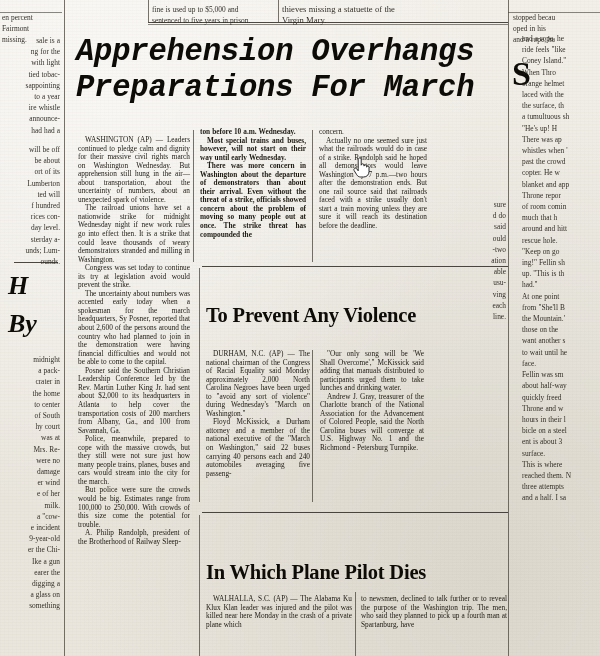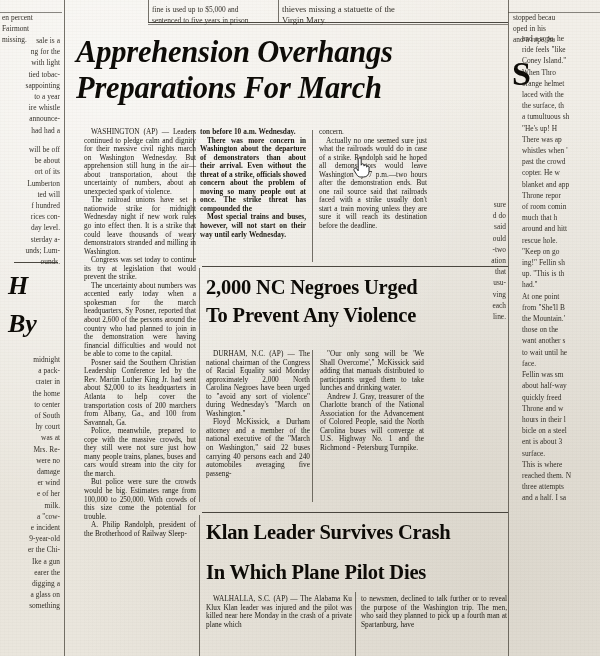--- a/index.html
+++ b/index.html
@@ -39,21 +39,21 @@
     color:#1b1811;
     word-spacing:.2px;
   }
   .txt p{margin:0;text-indent:7px;}
   .txt p.noind{text-indent:0;}
   .edge{color:#1f1b14;opacity:.93;margin-top:11px;}
 
   
   .hl-main{
     position:absolute;
-    font-family:Liberation Serif, serif;
+    font-family:Liberation Mono, monospace;
     font-style:italic;font-weight:700;
     font-size:30.5px;line-height:33px;
     letter-spacing:-0.2px;
     color:#0d0b07;
     white-space:nowrap;
   }
   .hl-sec{
     position:absolute;
     font-weight:700;font-size:20.5px;line-height:23.5px;
     letter-spacing:-0.2px;color:#0d0b07;white-space:nowrap;
@@ -108,60 +108,58 @@
 
   <div class="col-rule" style="left:312px;top:350px;height:152px;"></div>
   <div class="col-rule" style="left:199px;top:268px;height:234px;"></div>
 
   <div class="col-rule" style="left:355px;top:592px;height:64px;"></div>
   <div class="col-rule" style="left:199px;top:515px;height:141px;"></div>
 
   <div class="hl-main" style="left:76px;top:36px;">Apprehension Overhangs</div>
   <div class="hl-main" style="left:76px;top:72px;">Preparations For March</div>
 
-  <div class="txt" style="left:78px;top:128px;width:112px;margin-left:6px;">
+  <div class="txt" style="left:78px;top:136px;width:112px;">
     <p>WASHINGTON (AP) — Leaders continued to pledge calm and dignity for their massive civil rights march on Washington Wednesday. But apprehension still hung in the air—about transportation, about the uncertainty of numbers, about an unexpected spark of violence.</p>
     <p>The railroad unions have set a nationwide strike for midnight Wednesday night if new work rules go into effect then. It is a strike that could leave thousands of weary demonstrators stranded and milling in Washington.</p>
-    <p>Congress was set today to continue its try at legislation that would prevent the strike.</p>
+    <p>Congress was set today to continue its try at legislation avoid would prevent the strike.</p>
     <p>The uncertainty about numbers was accented early today when a spokesman for the march headquarters, Sy Posner, reported that about 2,600 of the persons around the country who had planned to join in the demonstration were having financial difficulties and would not be able to come to the capital.</p>
     <p>Posner said the Southern Christian Leadership Conference led by the Rev. Martin Luther King Jr. had sent about $2,000 to its headquarters in Atlanta to help cover the transportation costs of 200 marchers from Albany, Ga., and 100 from Savannah, Ga.</p>
     <p>Police, meanwhile, prepared to cope with the massive crowds, but they still were not sure just how many people trains, planes, buses and cars would stream into the city for the march.</p>
     <p>But police were sure the crowds would be big. Estimates range from 100,000 to 250,000. With crowds of this size come the potential for trouble.</p>
     <p>A. Philip Randolph, president of the Brotherhood of Railway Sleep-</p>
   </div>
 
   <div class="txt" style="left:200px;top:128px;width:106px;font-weight:bold;">
     <p class="noind">ton before 10 a.m. Wednesday.</p>
+    <p>Most special trains and buses, however, will not start on their way until early Wednesday.</p>
     <p>There was more concern in Washington about the departure of demonstrators than about their arrival. Even without the threat of a strike, officials showed concern about the problem of moving so many people out at once. The strike threat has compounded the</p>
-    <p>Most special trains and buses, however, will not start on their way until early Wednesday.</p>
   </div>
 
   <div class="txt" style="left:319px;top:128px;width:108px;">
     <p class="noind">concern.</p>
     <p>Actually no one seemed sure just what the railroads would do in case of a strike. Randolph said he hoped all demonstrators would leave Washington by 7 p.m.—two hours after the demonstration ends. But one rail source said that railroads faced with a strike usually don't start a train moving unless they are sure it will reach its destination before the deadline.</p>
   </div>
 
   <div class="hrule" style="left:202px;top:266px;width:306px;"></div>
 
-  <div class="hl-sec" style="left:206px;top:276px;">2,000 NC Negroes Urged</div>
   <div class="hl-sec" style="left:206px;top:304px;">To Prevent Any Violence</div>
 
   <div class="txt" style="left:206px;top:350px;width:104px;">
     <p>DURHAM, N.C. (AP) — The national chairman of the Congress of Racial Equality said Monday approximately 2,000 North Carolina Negroes have been urged to "avoid any sort of violence" during Wednesday's "March on Washington."</p>
     <p>Floyd McKissick, a Durham attorney and a member of the national executive of the "March on Washington," said 22 buses carrying 40 persons each and 240 automobiles averaging five passeng-</p>
   </div>
 
   <div class="txt" style="left:320px;top:350px;width:104px;">
     <p>"Our only song will be 'We Shall Overcome'," McKissick said adding that manuals distributed to participants urged them to take lunches and drinking water.</p>
     <p>Andrew J. Gray, treasurer of the Charlotte branch of the National Association for the Advancement of Colored People, said the North Carolina buses will converge at U.S. Highway No. 1 and the Richmond - Petersburg Turnpike.</p>
   </div>
 
   <div class="hrule" style="left:202px;top:512px;width:306px;"></div>
 
-  <div class="hl-sec" style="left:206px;top:521px;">Klan Leader Survives Crash</div>
   <div class="hl-sec" style="left:206px;top:561px;">In Which Plane Pilot Dies</div>
 
   <div class="txt" style="left:206px;top:595px;width:146px;">
     <p>WALHALLA, S.C. (AP) — The Alabama Ku Klux Klan leader was injured and the pilot was killed near here Monday in the crash of a private plane which</p>
   </div>
 
   <div class="txt" style="left:361px;top:595px;width:146px;">
     <p class="noind">to newsmen, declined to talk further or to reveal the purpose of the Washington trip. The men, who said they planned to pick up a fourth man at Spartanburg, have</p>
   </div>
 
@@ -269,21 +267,21 @@
     <p class="noind">and a half. I sa</p>
   </div>
 
   <div class="txt edge" style="left:482px;top:188px;width:24px;text-align:right;line-height:11.2px;font-size:7.4px;">
     <p class="noind">sure</p>
     <p class="noind">d do</p>
     <p class="noind">said</p>
     <p class="noind">ould</p>
     <p class="noind">-two</p>
     <p class="noind">ation</p>
-    <p class="noind">that</p>
+    <p class="noind">able</p>
     <p class="noind">usu-</p>
     <p class="noind">ving</p>
     <p class="noind">each</p>
     <p class="noind">line.</p>
   </div>
 
   <div id="grain"></div>
 
   <svg id="cursor" width="20" height="24" viewBox="0 0 20 24" style="left:351px;top:155px;">
     <path d="M7.2 13.2V4.6c0-.9.7-1.6 1.5-1.6s1.5.7 1.5 1.6v5.6

